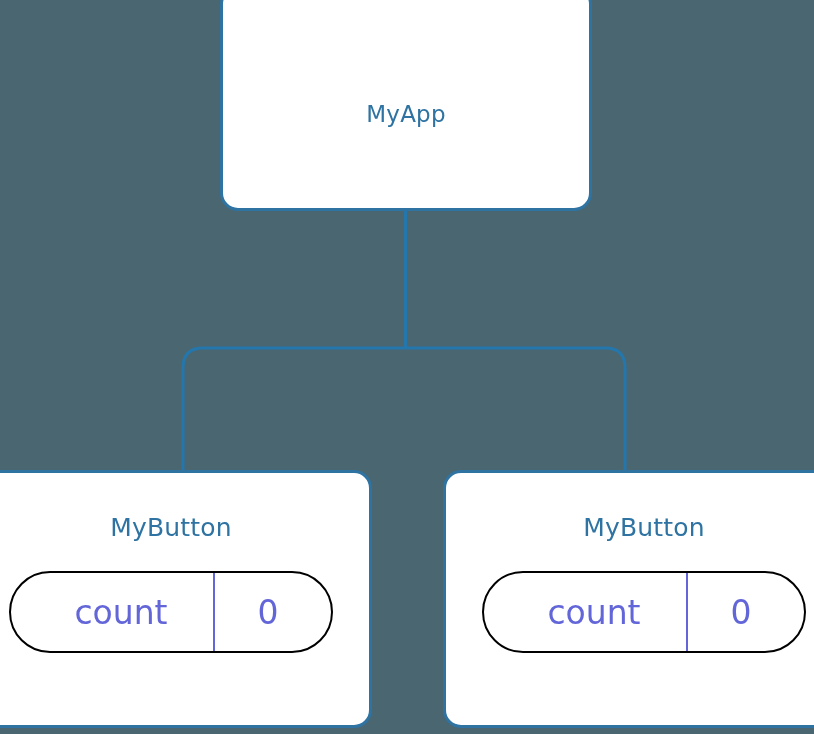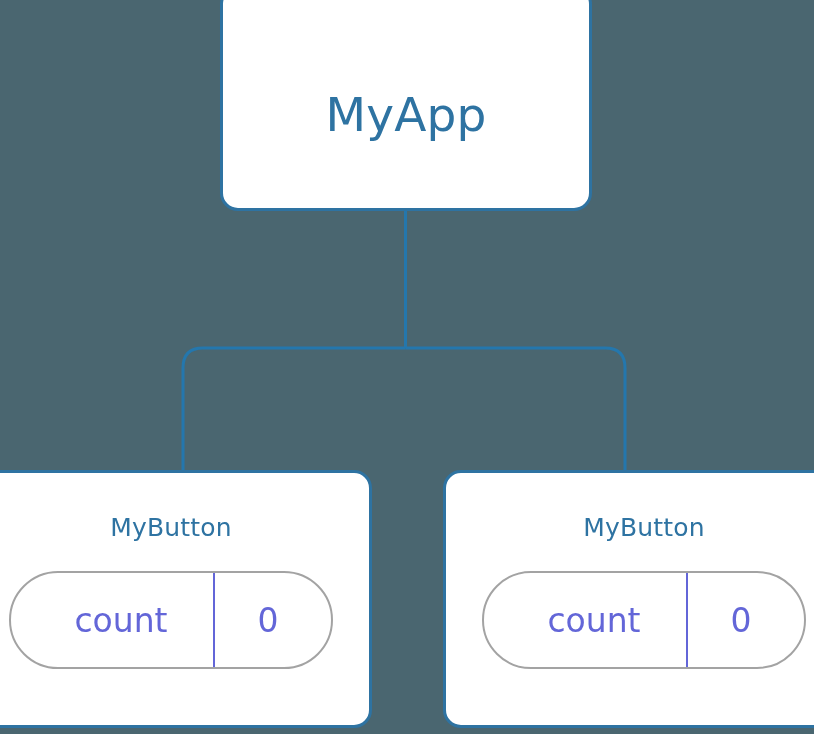--- a/index.html
+++ b/index.html
@@ -71,32 +71,32 @@
 
   .node-title {
     color: #2E73A2;
     font-size: 25px;
     line-height: 1;
     letter-spacing: 0.2px;
     white-space: nowrap;
   }
 
   .node-root .node-title {
-    font-size: 47px;
+    font-size: 23px;
     margin-top: 32px;
   }
 
   
   .state-capsule {
     margin-top: 31px;
     display: flex;
     align-items: stretch;
-    height: 98px;
+    height: 82px;
     box-sizing: border-box;
-    border: 2px solid #a3a3a3;
+    border: 2px solid #000000;
     border-radius: 49px;
     background: transparent;
     overflow: hidden;
   }
 
   .state-key {
     display: flex;
     align-items: center;
     justify-content: center;
     padding: 0 26px 0 44px;

